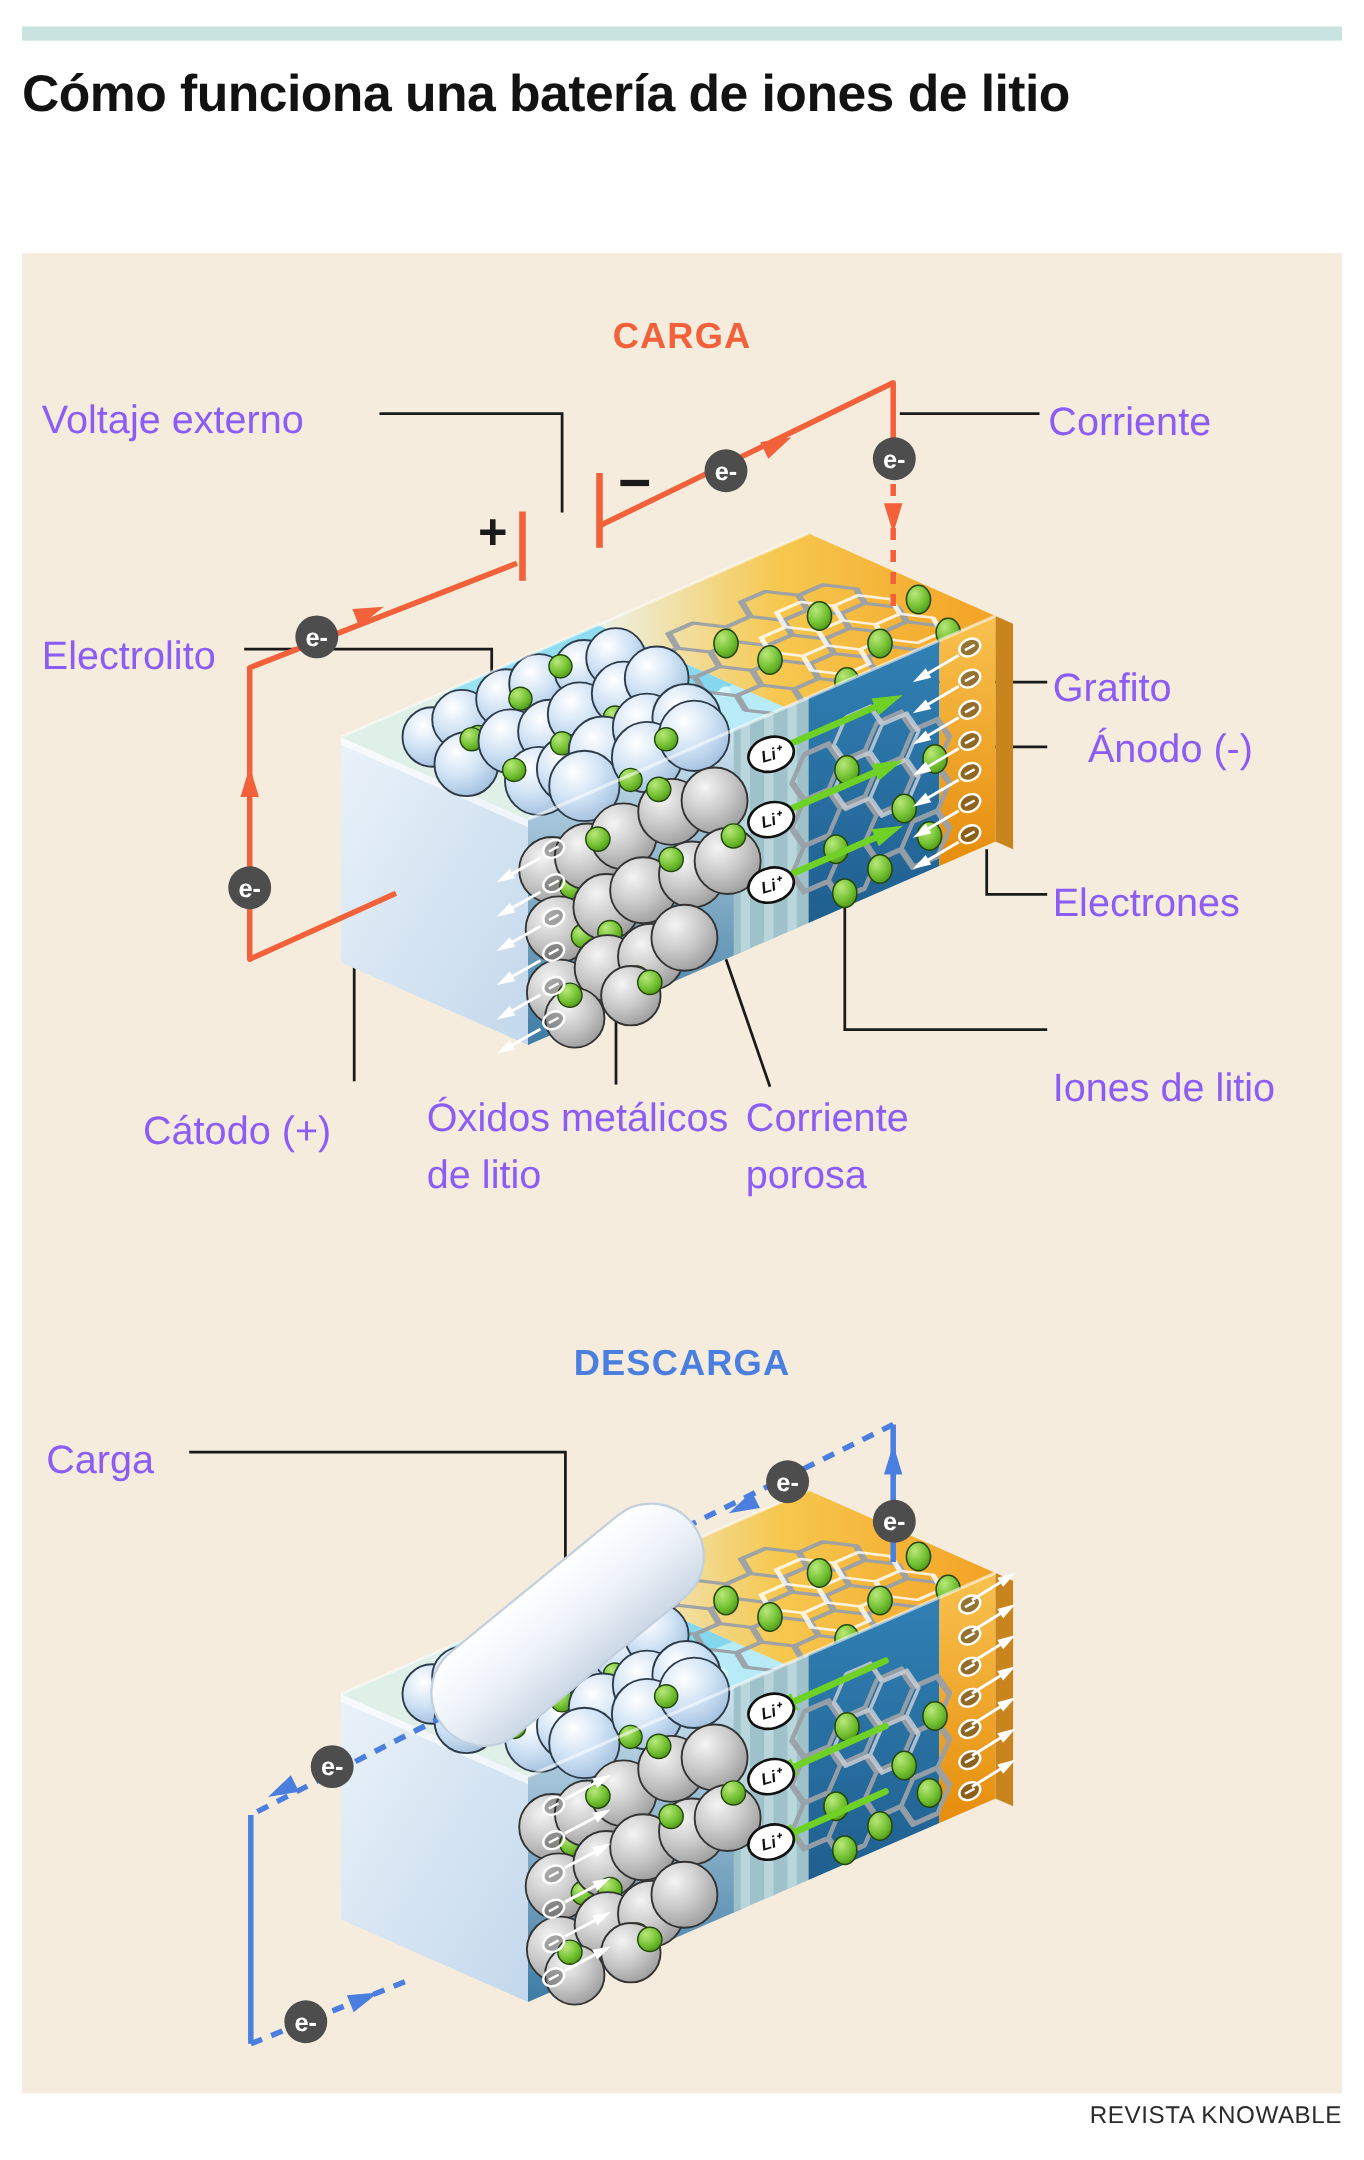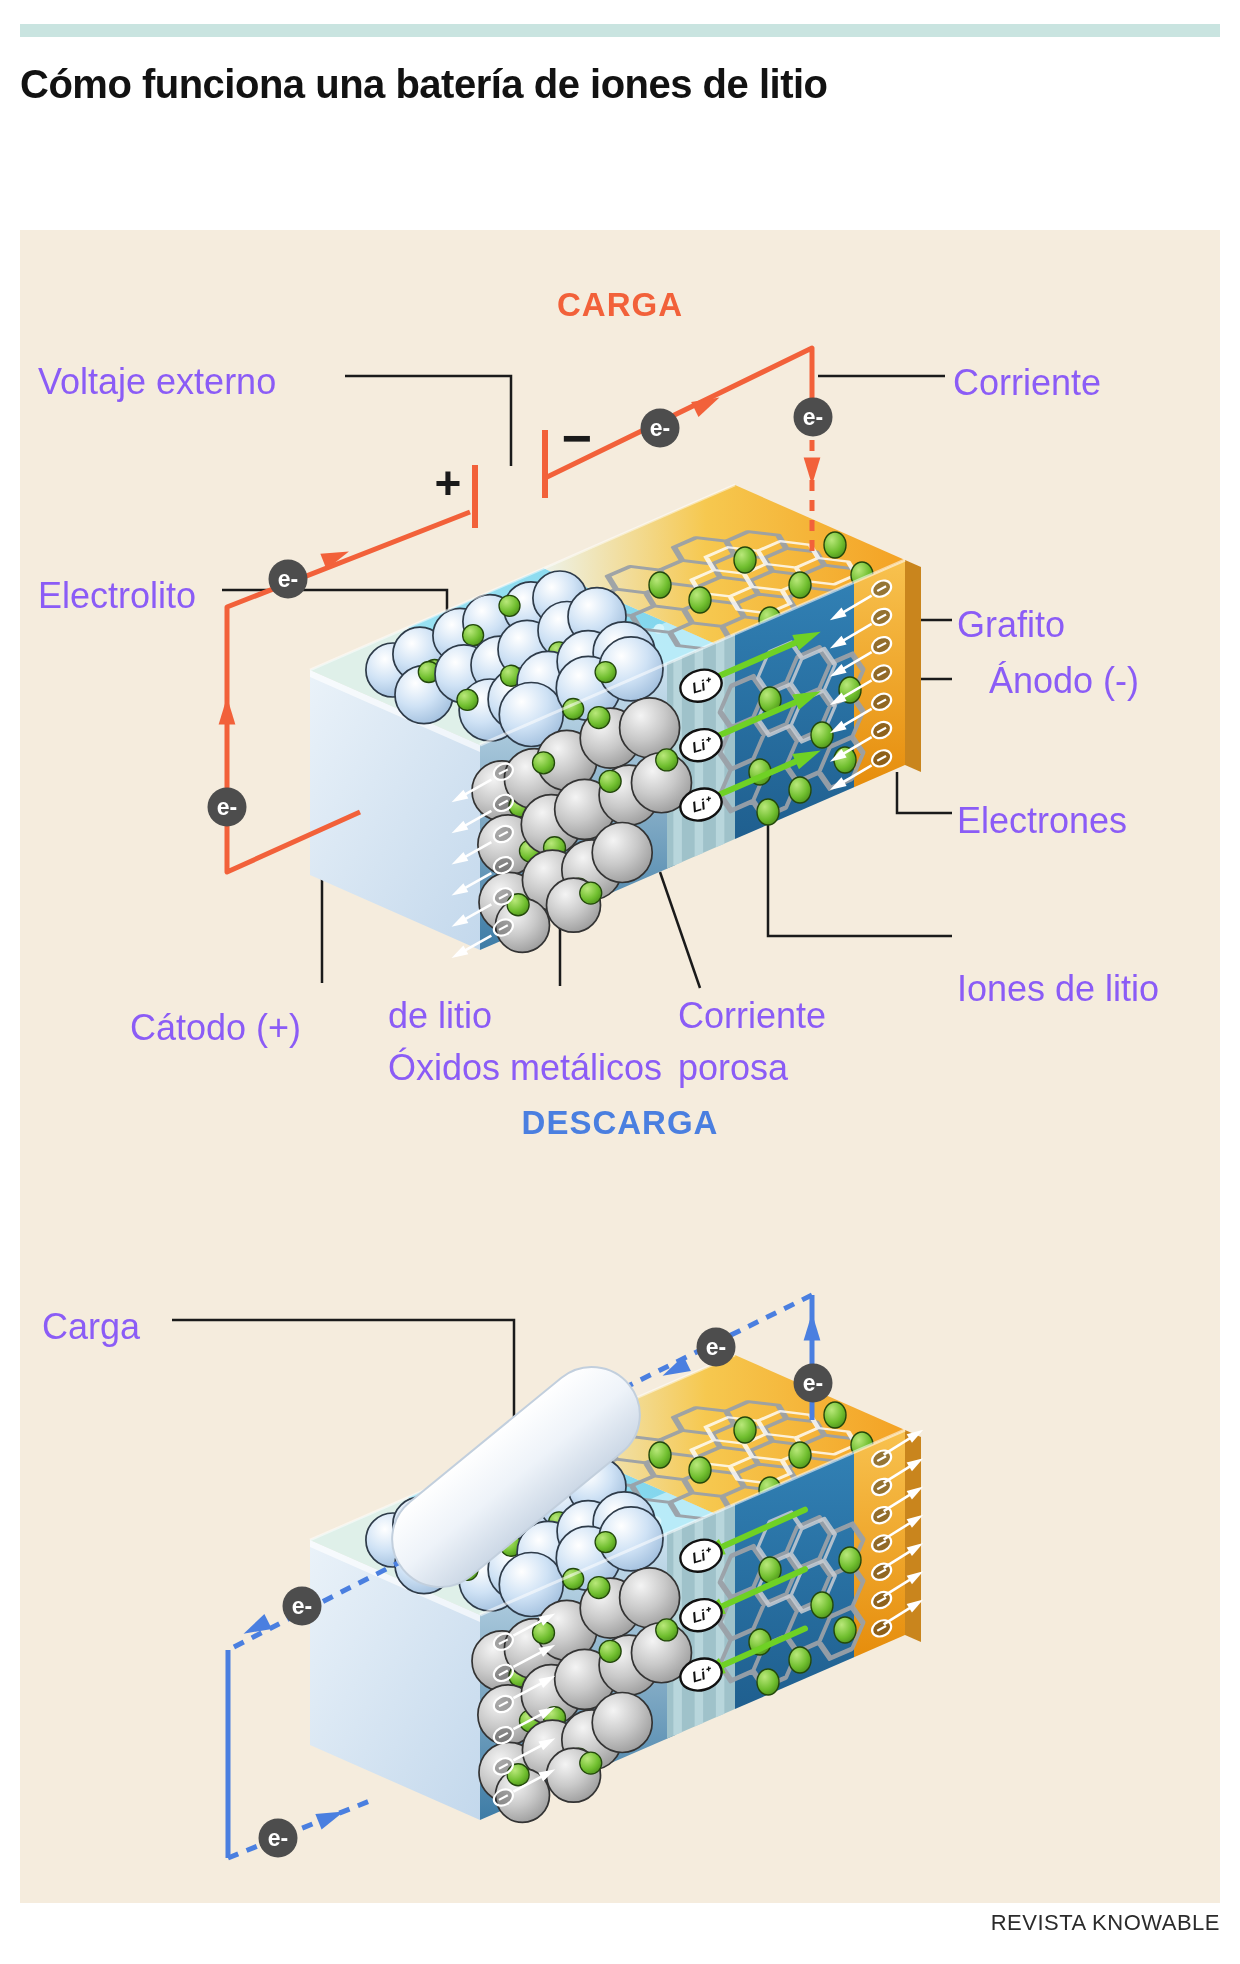--- a/index.html
+++ b/index.html
@@ -1,20 +1,20 @@
 <!DOCTYPE html>
 <html><head>
 <meta charset="utf-8">
 <style>
   html,body{margin:0;padding:0;background:#ffffff;}
   .stage{position:relative;width:1240px;height:1964px;background:#ffffff;overflow:hidden;
          font-family:"Liberation Sans", sans-serif;}
   .topbar{position:absolute;left:20px;top:24px;width:1200px;height:13px;}
   .page-title{position:absolute;left:20px;top:54px;width:1140px;margin:0;
-              font-size:40px;line-height:61px;font-weight:700;color:#121212;letter-spacing:-0.5px;}
+              font-size:47px;line-height:61px;font-weight:700;color:#121212;letter-spacing:-0.5px;}
   .panel{position:absolute;left:20px;top:230px;width:1200px;height:1673px;}
   svg.diagram{position:absolute;left:0;top:0;}
   .sec-title{position:absolute;width:400px;text-align:center;font-size:33px;font-weight:700;letter-spacing:1px;}
   .lbl{position:absolute;font-size:36px;line-height:52px;color:#8b5cf6;white-space:nowrap;}
   .lbl span{display:block;}
   .credit{position:absolute;right:20px;top:1910px;font-size:22px;color:#2b2b2b;letter-spacing:0.5px;}
 </style>
 </head>
 <body>
 
@@ -563,33 +563,33 @@
           <circle cx="278" cy="1838" r="19.5" fill="#4d4d4d"></circle>
           <text x="278" y="1846" text-anchor="middle" font-size="23" font-weight="700" fill="#ffffff" font-family="Liberation Sans, sans-serif">e-</text>
         </g>
       </g>
       <g>
         <rect x="370" y="1429" width="292" height="96" rx="48" ry="48" fill="url(#gPill)" stroke="#c2cfdd" stroke-width="2" transform="rotate(-39.3 516 1477)"></rect>
       </g>
     </svg>
 
   <div class="sec-title" id="t-carga" style="left: 420px; top: 286px; color: rgb(242, 97, 58);">CARGA</div>
-  <div class="sec-title" id="t-descarga" style="left: 420px; top: 1104px; color: rgb(74, 127, 224);">DESCARGA</div>
+  <div class="sec-title" id="t-descarga" style="left: 420px; top: 1220px; color: rgb(74, 127, 224);">DESCARGA</div>
 
   <div class="lbl" style="left:38px;top:356px;">Voltaje externo</div>
   <div class="lbl" style="left:953px;top:357px;">Corriente</div>
   <div class="lbl" style="left:38px;top:570px;">Electrolito</div>
   <div class="lbl" style="left:957px;top:599px;">Grafito</div>
   <div class="lbl" style="left:989px;top:655px;text-align:center;">Ánodo (-)</div>
   <div class="lbl" style="left:957px;top:795px;">Electrones</div>
   <div class="lbl" style="left:957px;top:915px;margin-top:48px;">Iones de litio</div>
   <div class="lbl" style="left:130px;top:990px;margin-top:12px;">Cátodo (+)</div>
   <div class="lbl" style="left:388px;top:990px;">
+    <span>Óxidos metálicos</span>
     <span>de litio</span>
-    <span>Óxidos metálicos</span>
   </div>
   <div class="lbl" style="left:678px;top:990px;">
     <span>Corriente</span>
     <span>porosa</span>
   </div>
 
   <div class="lbl" style="left:42px;top:1301px;">Carga</div>
 
   <div class="credit">REVISTA KNOWABLE</div>
 </div>

